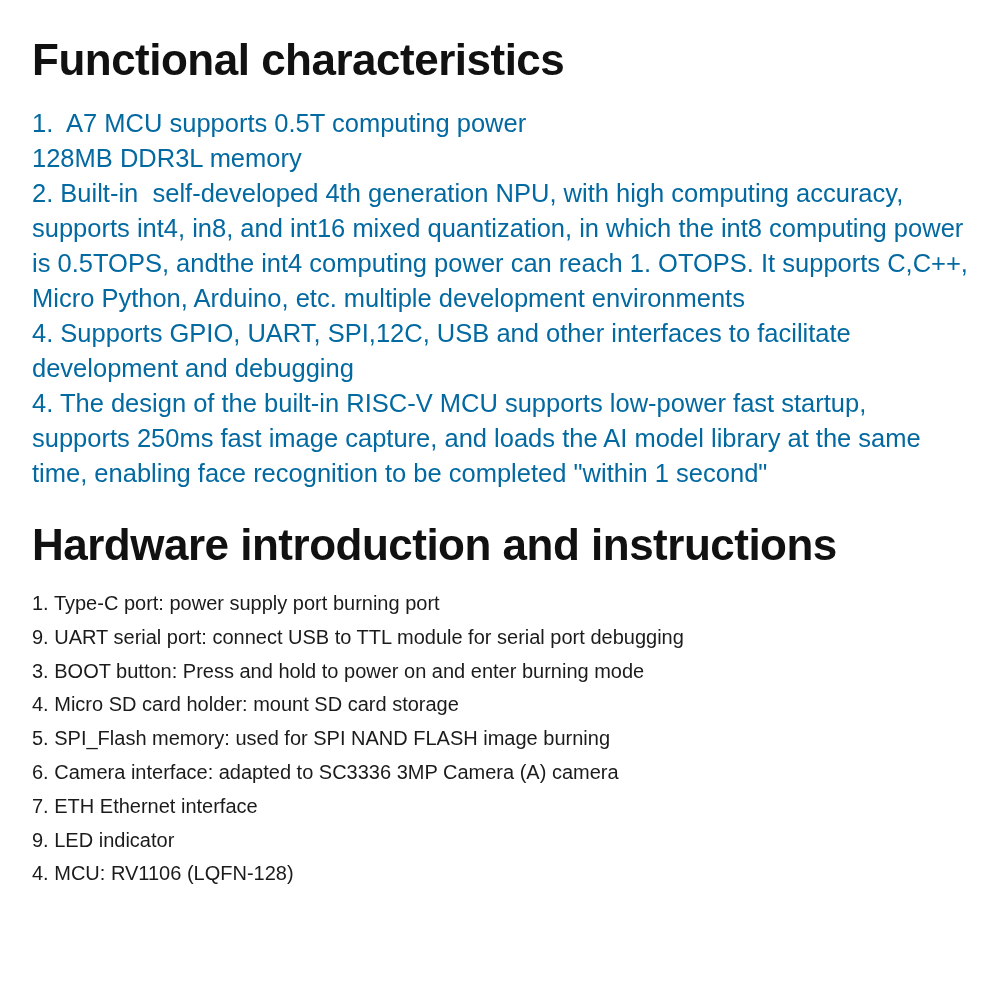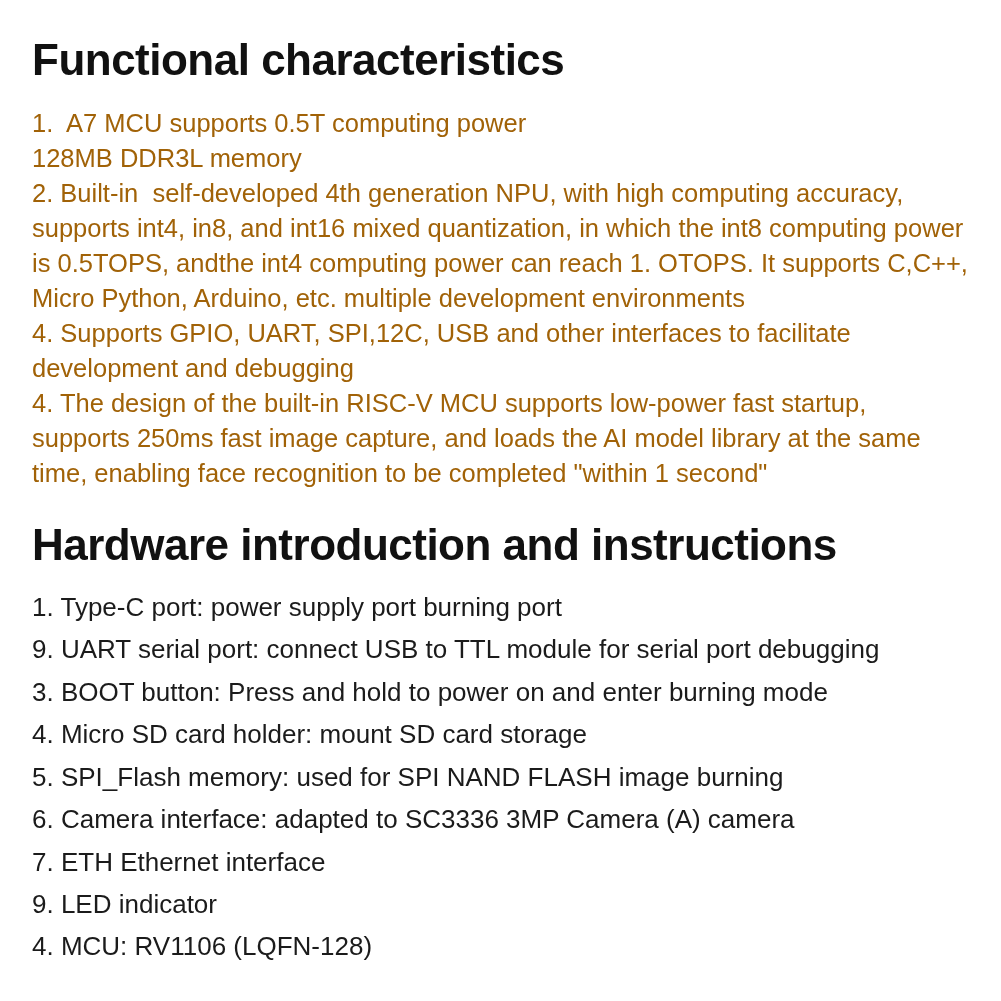--- a/index.html
+++ b/index.html
@@ -28,27 +28,27 @@
     line-height: 1.1;
     color: #111111;
   }
   h1.section-title.second {
     margin-top: 30px;
     margin-bottom: 20px;
   }
   .block {
     font-size: 25.5px;
     line-height: 1.37;
-    color: #a16207;
+    color: #0369a1;
   }
   .block p {
     margin: 0;
   }
   .list-two {
-    font-size: 26px;
+    font-size: 20px;
     line-height: 1.44;
     color: #1b1b1b;
   }
   .list-two p {
     margin: 0 0 5px 0;
   }
   .tight {
     white-space: pre-wrap;
   }
 </style>

